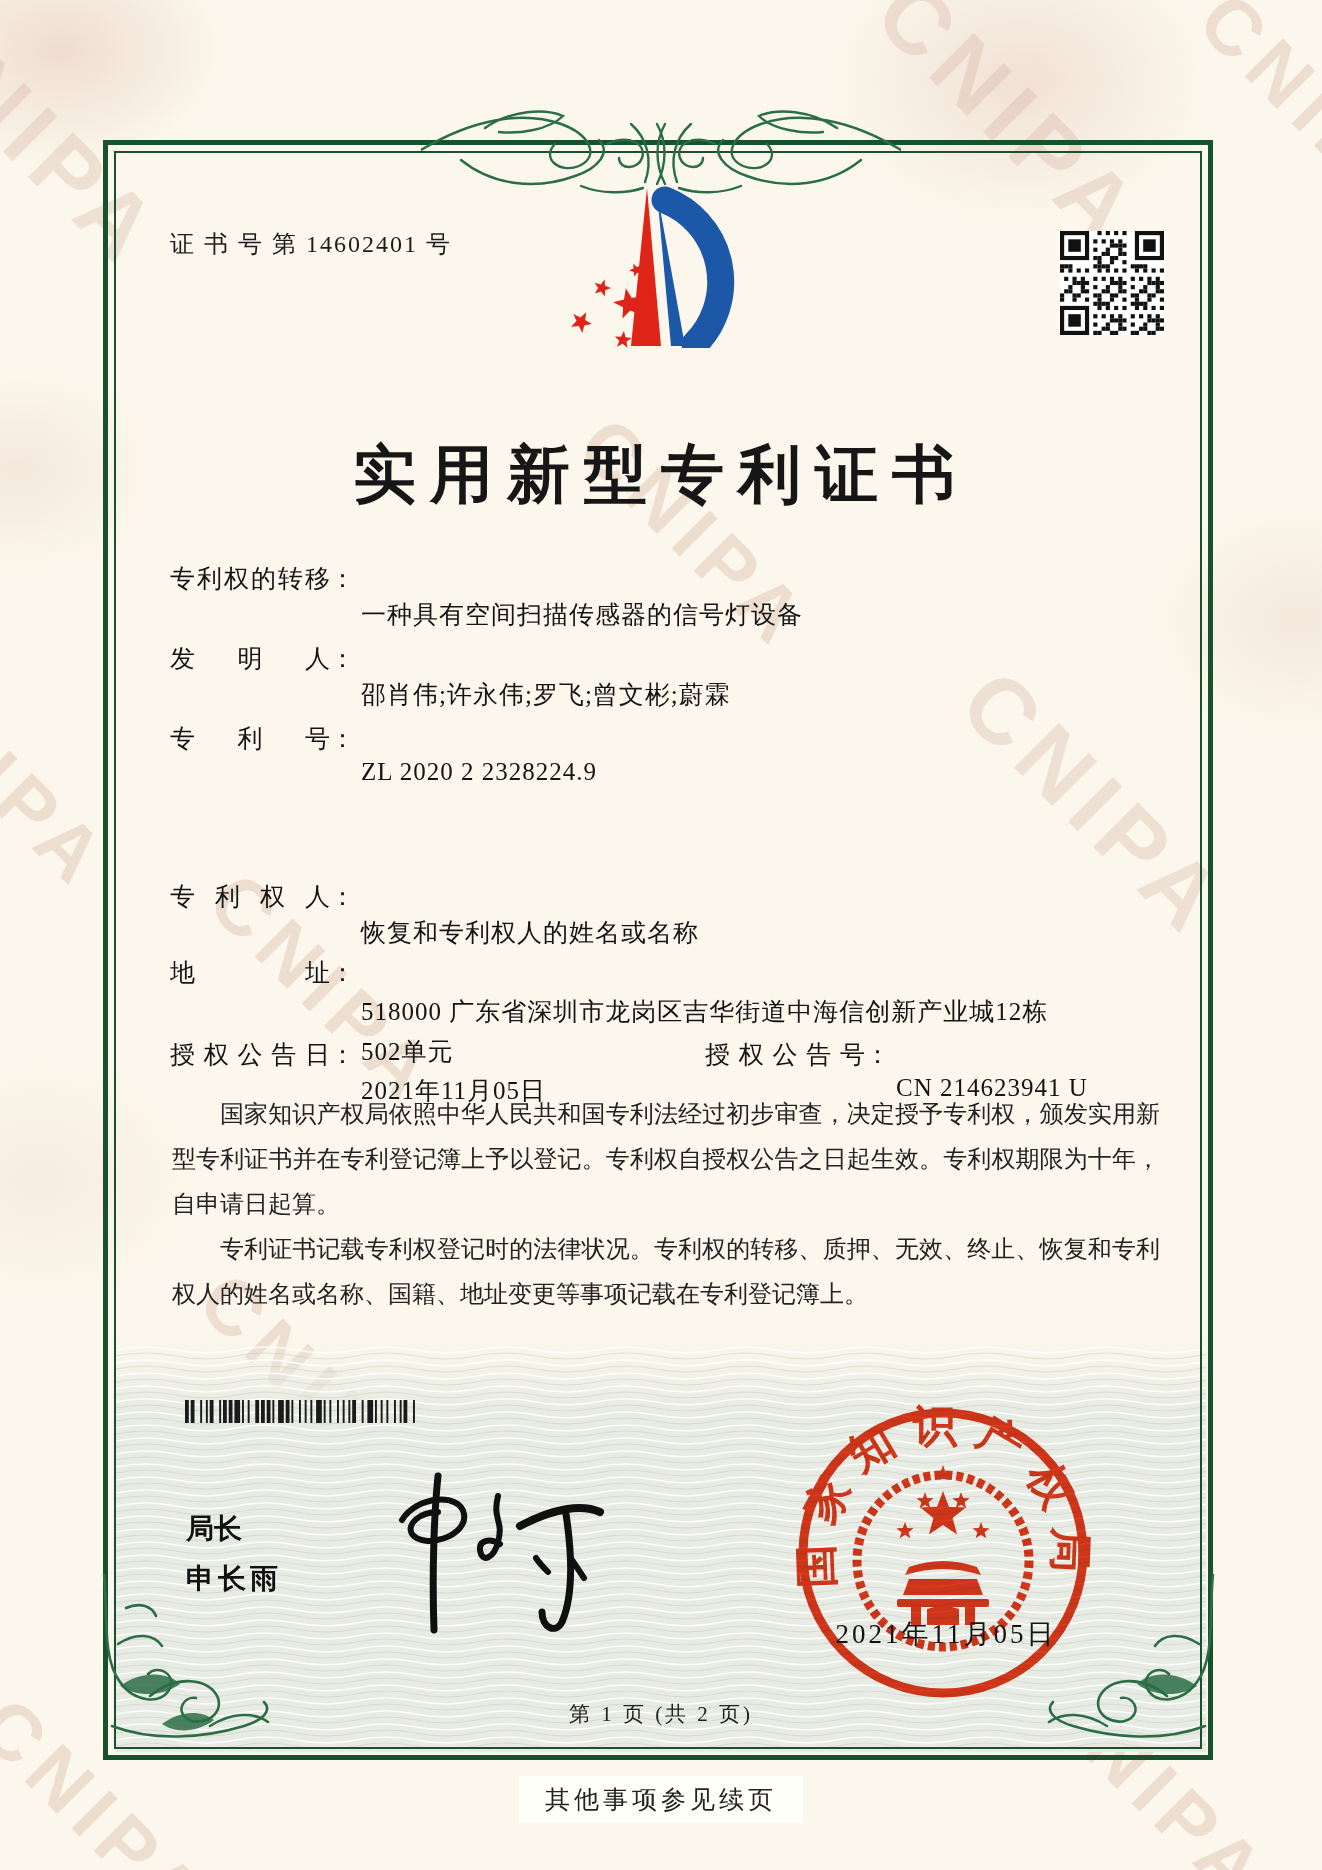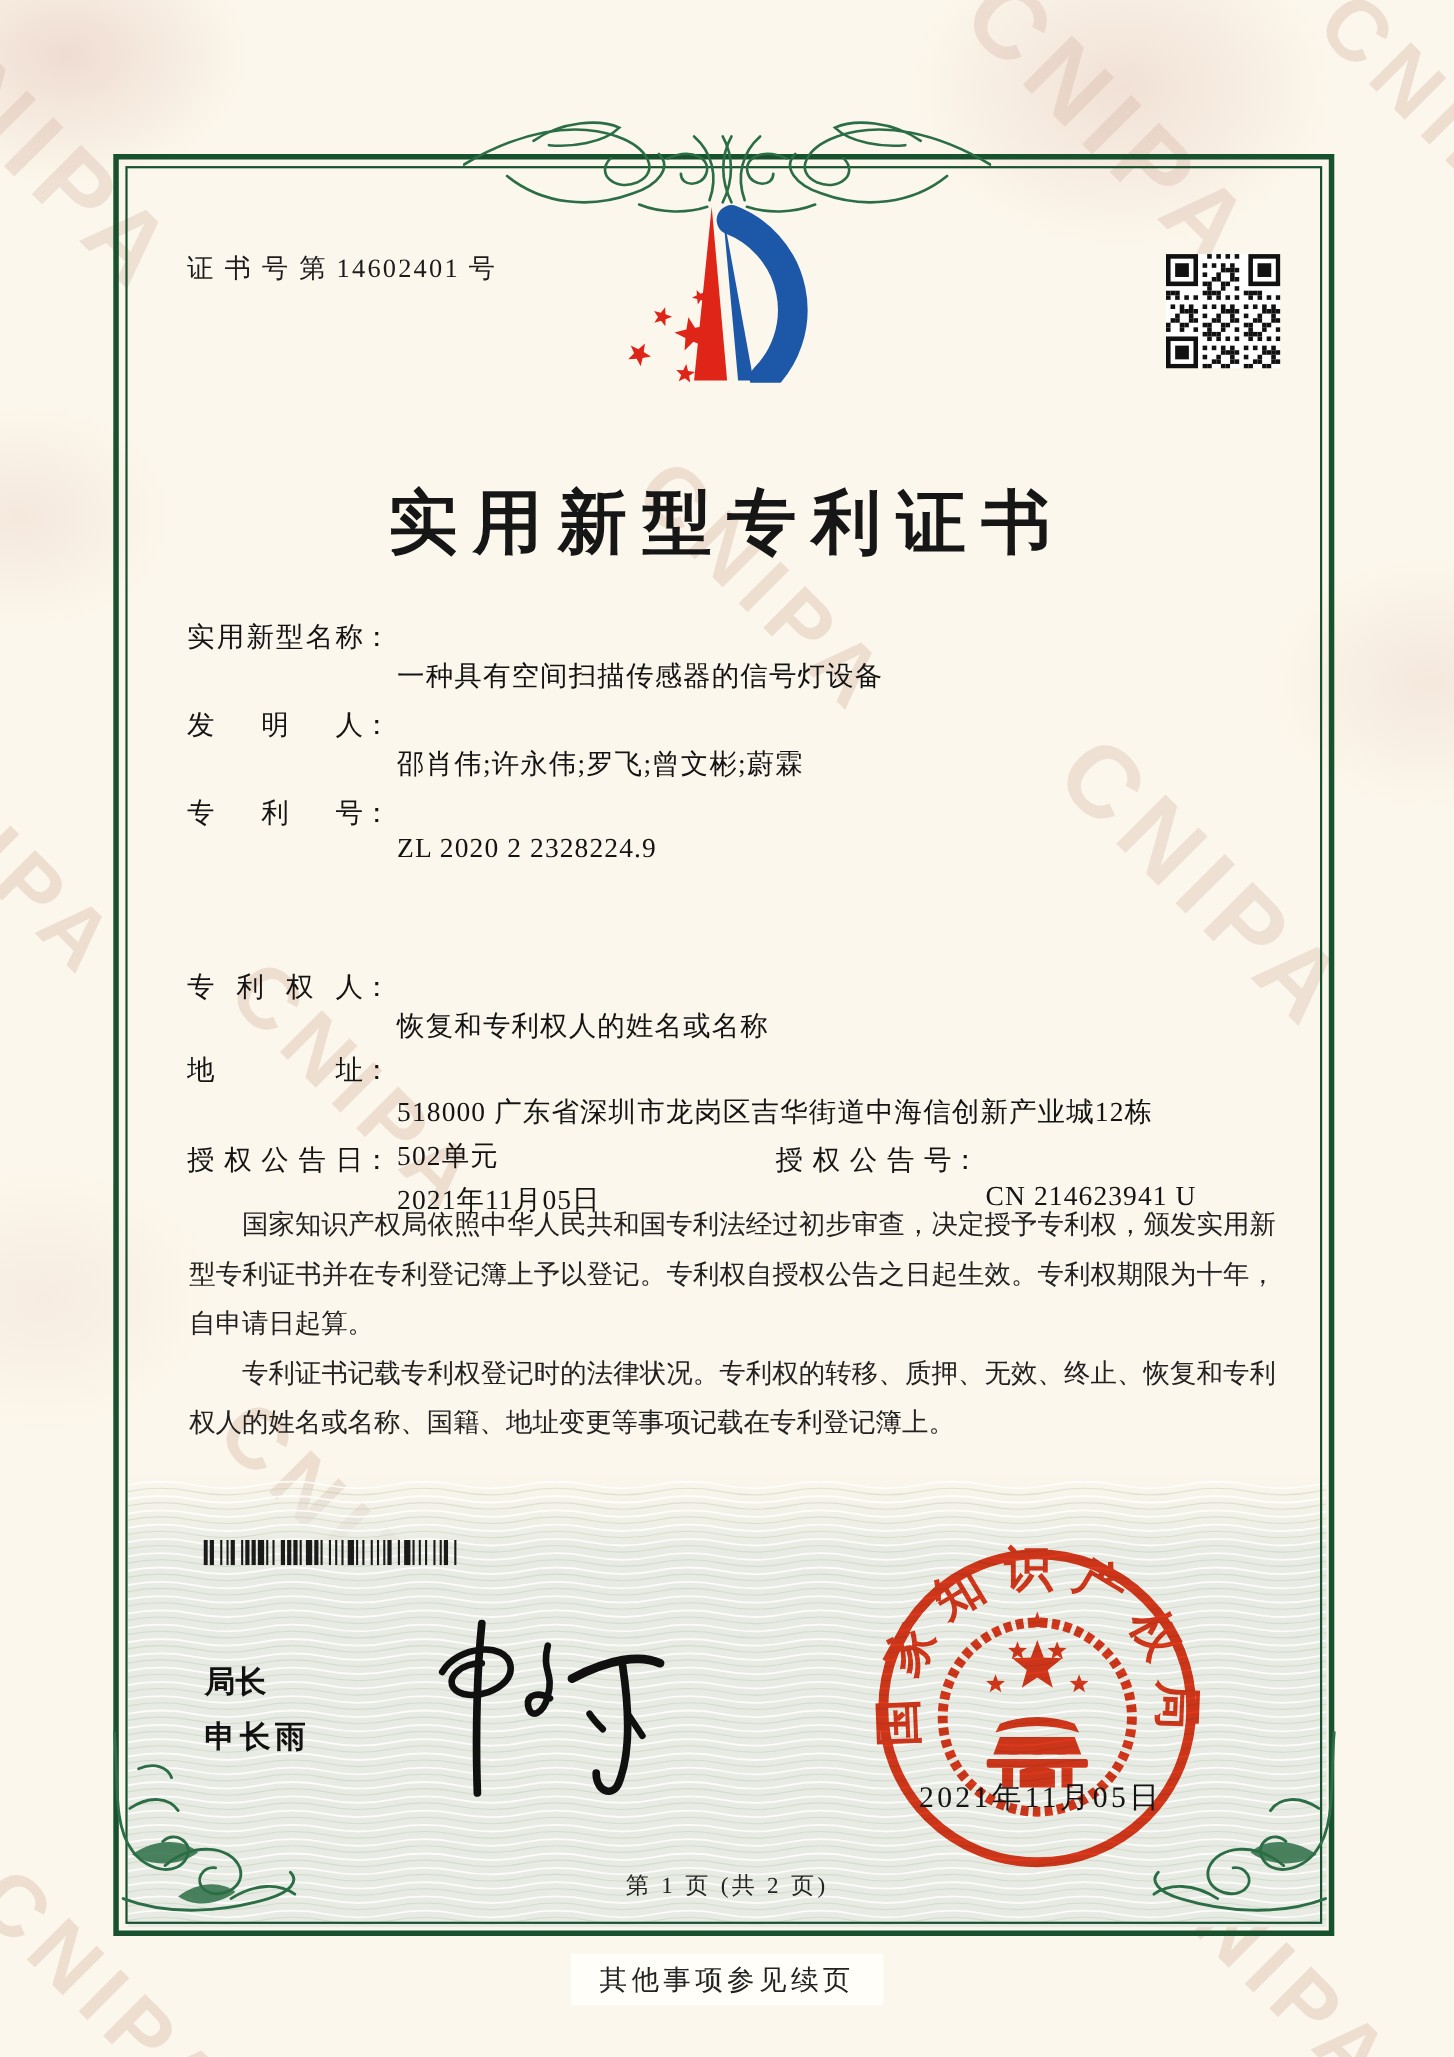--- a/index.html
+++ b/index.html
@@ -380,21 +380,21 @@
         <rect x="68" y="96" width="4" height="4"></rect>
         <rect x="72" y="96" width="4" height="4"></rect>
         <rect x="84" y="96" width="4" height="4"></rect>
         <rect x="88" y="96" width="4" height="4"></rect>
       </g>
   </svg>
 
   <div class="title">实用新型专利证书</div>
 
   <div class="field" style="top:562px">
-    <span class="flabel">实用新型名称</span><span class="fcolon">：</span><span class="fvalue">一种具有空间扫描传感器的信号灯设备</span>
+    <span class="flabel">专利权的转移</span><span class="fcolon">：</span><span class="fvalue">一种具有空间扫描传感器的信号灯设备</span>
   </div>
   <div class="field" style="top:642px">
     <span class="flabel">发明人</span><span class="fcolon">：</span><span class="fvalue">邵肖伟;许永伟;罗飞;曾文彬;蔚霖</span>
   </div>
   <div class="field" style="top:722px">
     <span class="flabel">专利号</span><span class="fcolon">：</span><span class="fvalue">ZL 2020 2 2328224.9</span>
   </div>
   <div class="field" style="top:880px">
     <span class="flabel">专利权人</span><span class="fcolon">：</span><span class="fvalue">恢复和专利权人的姓名或名称</span>
   </div>

